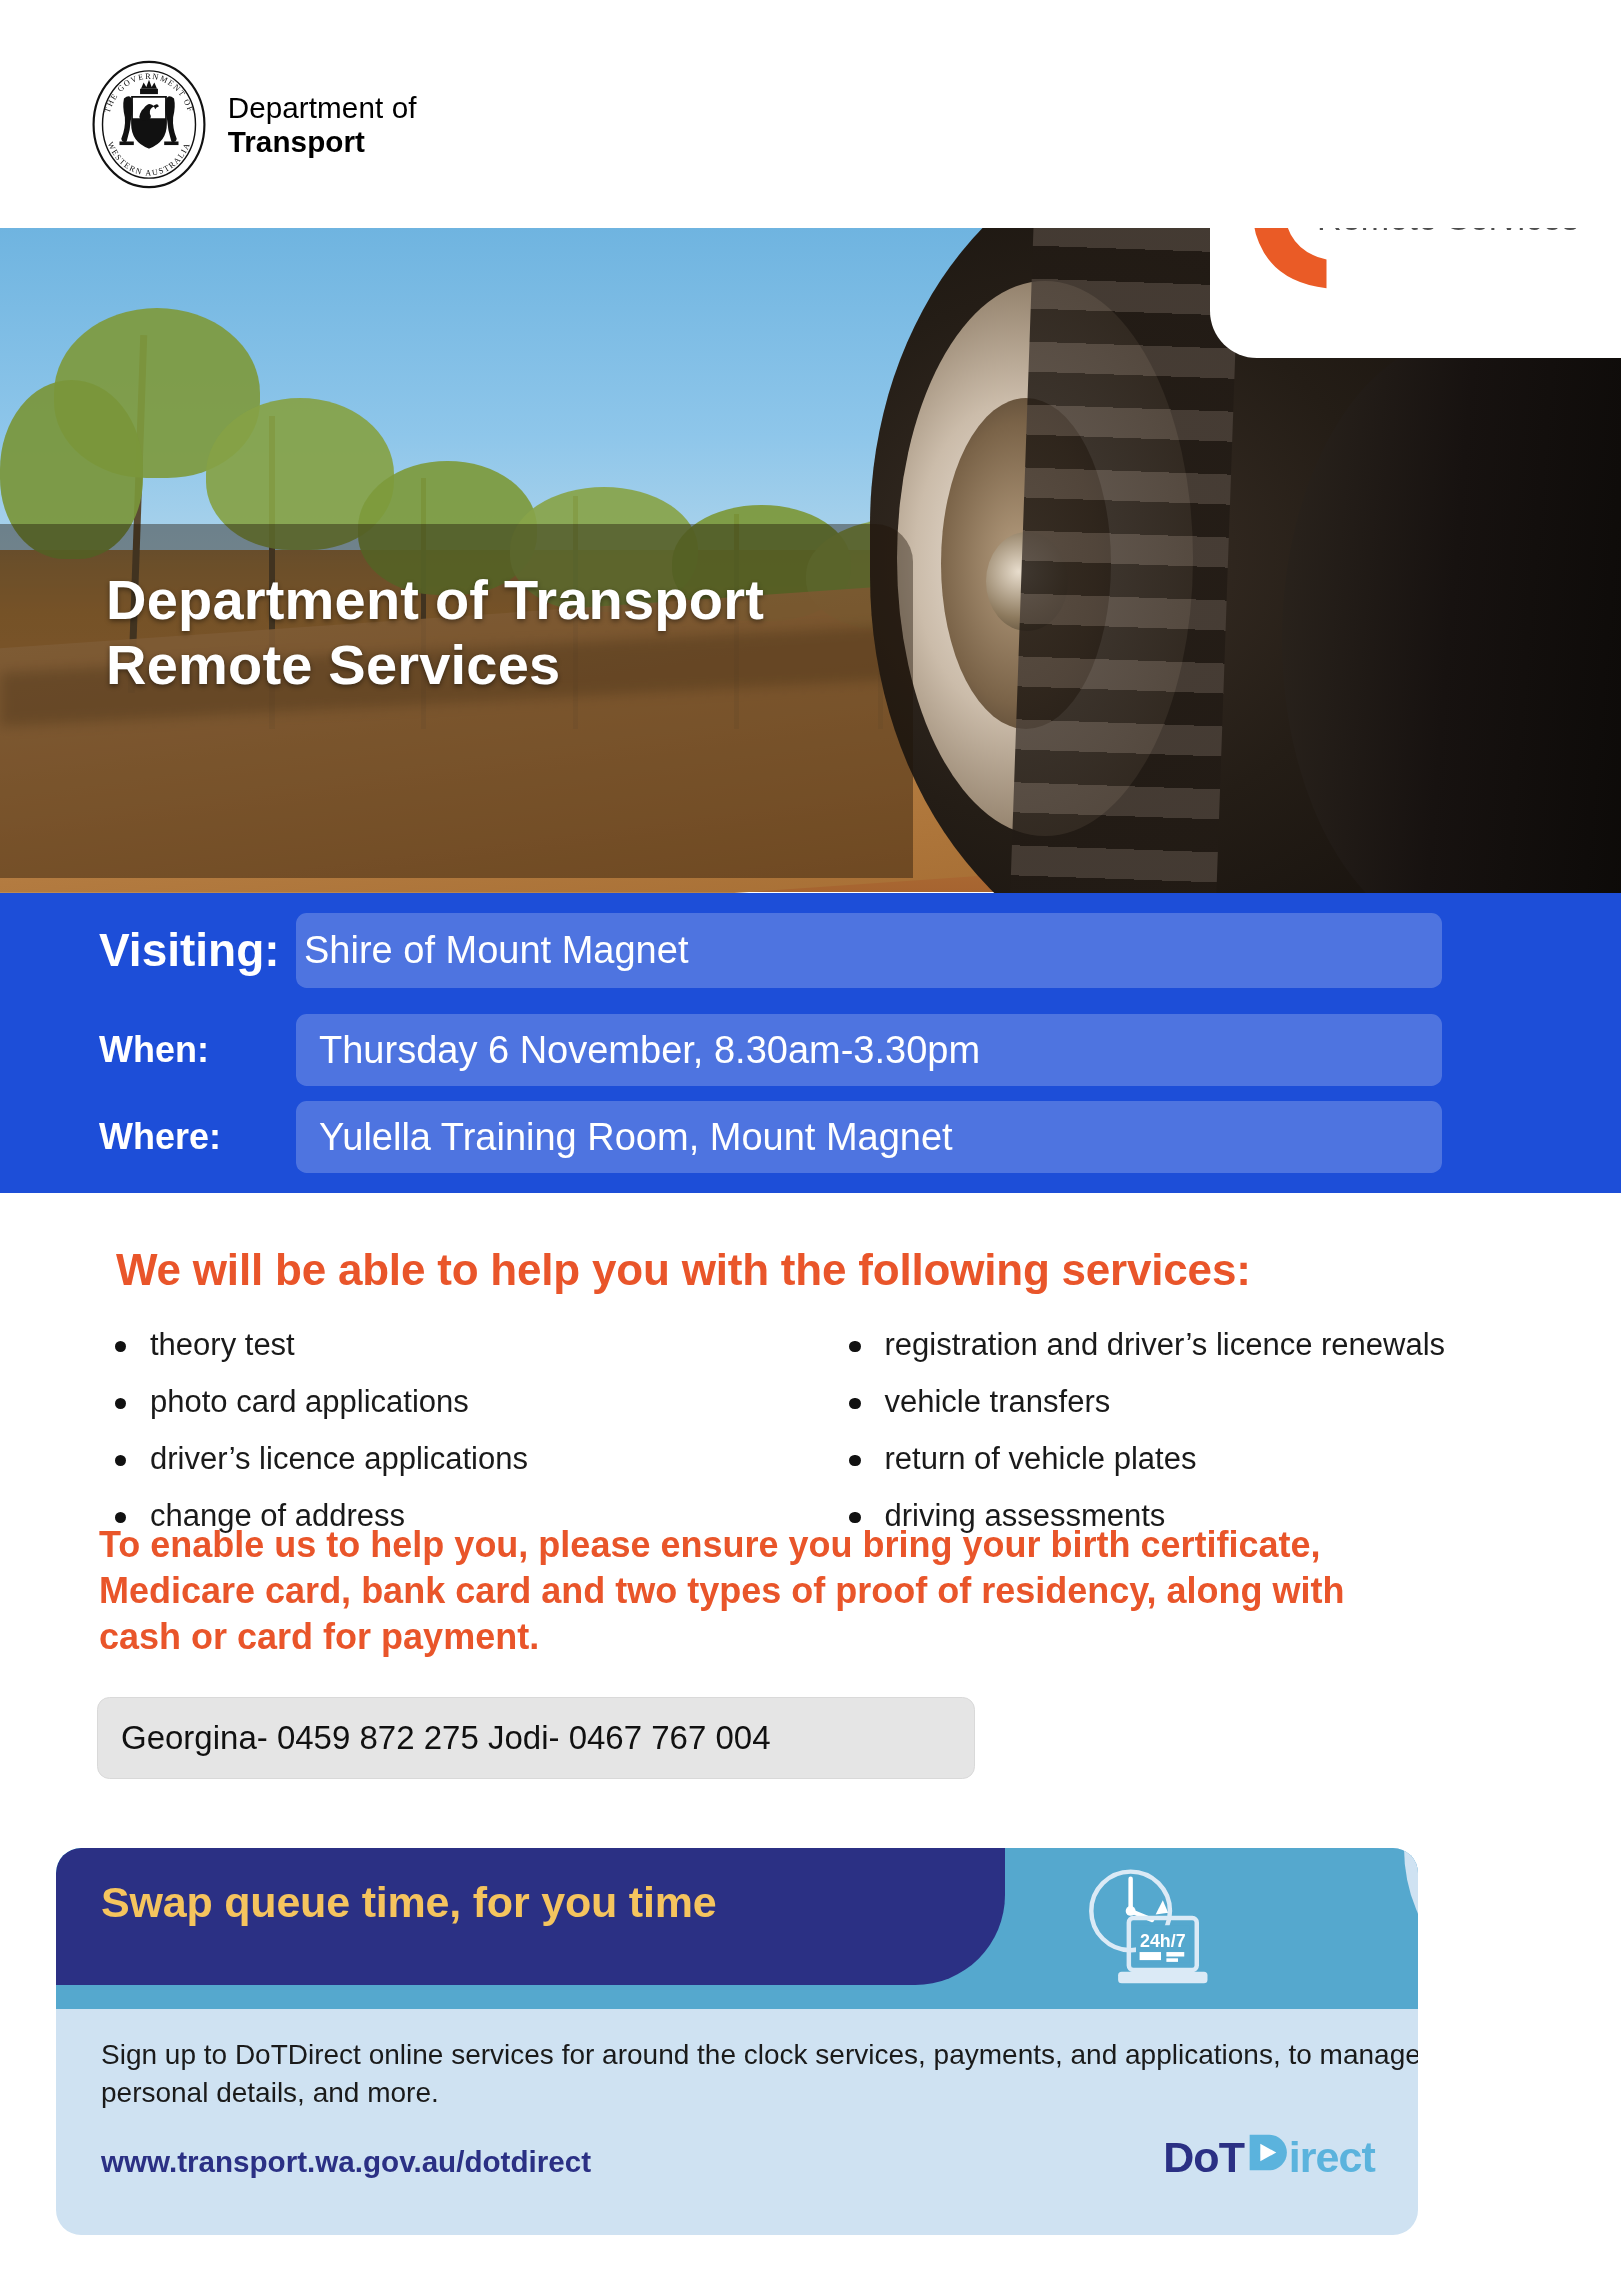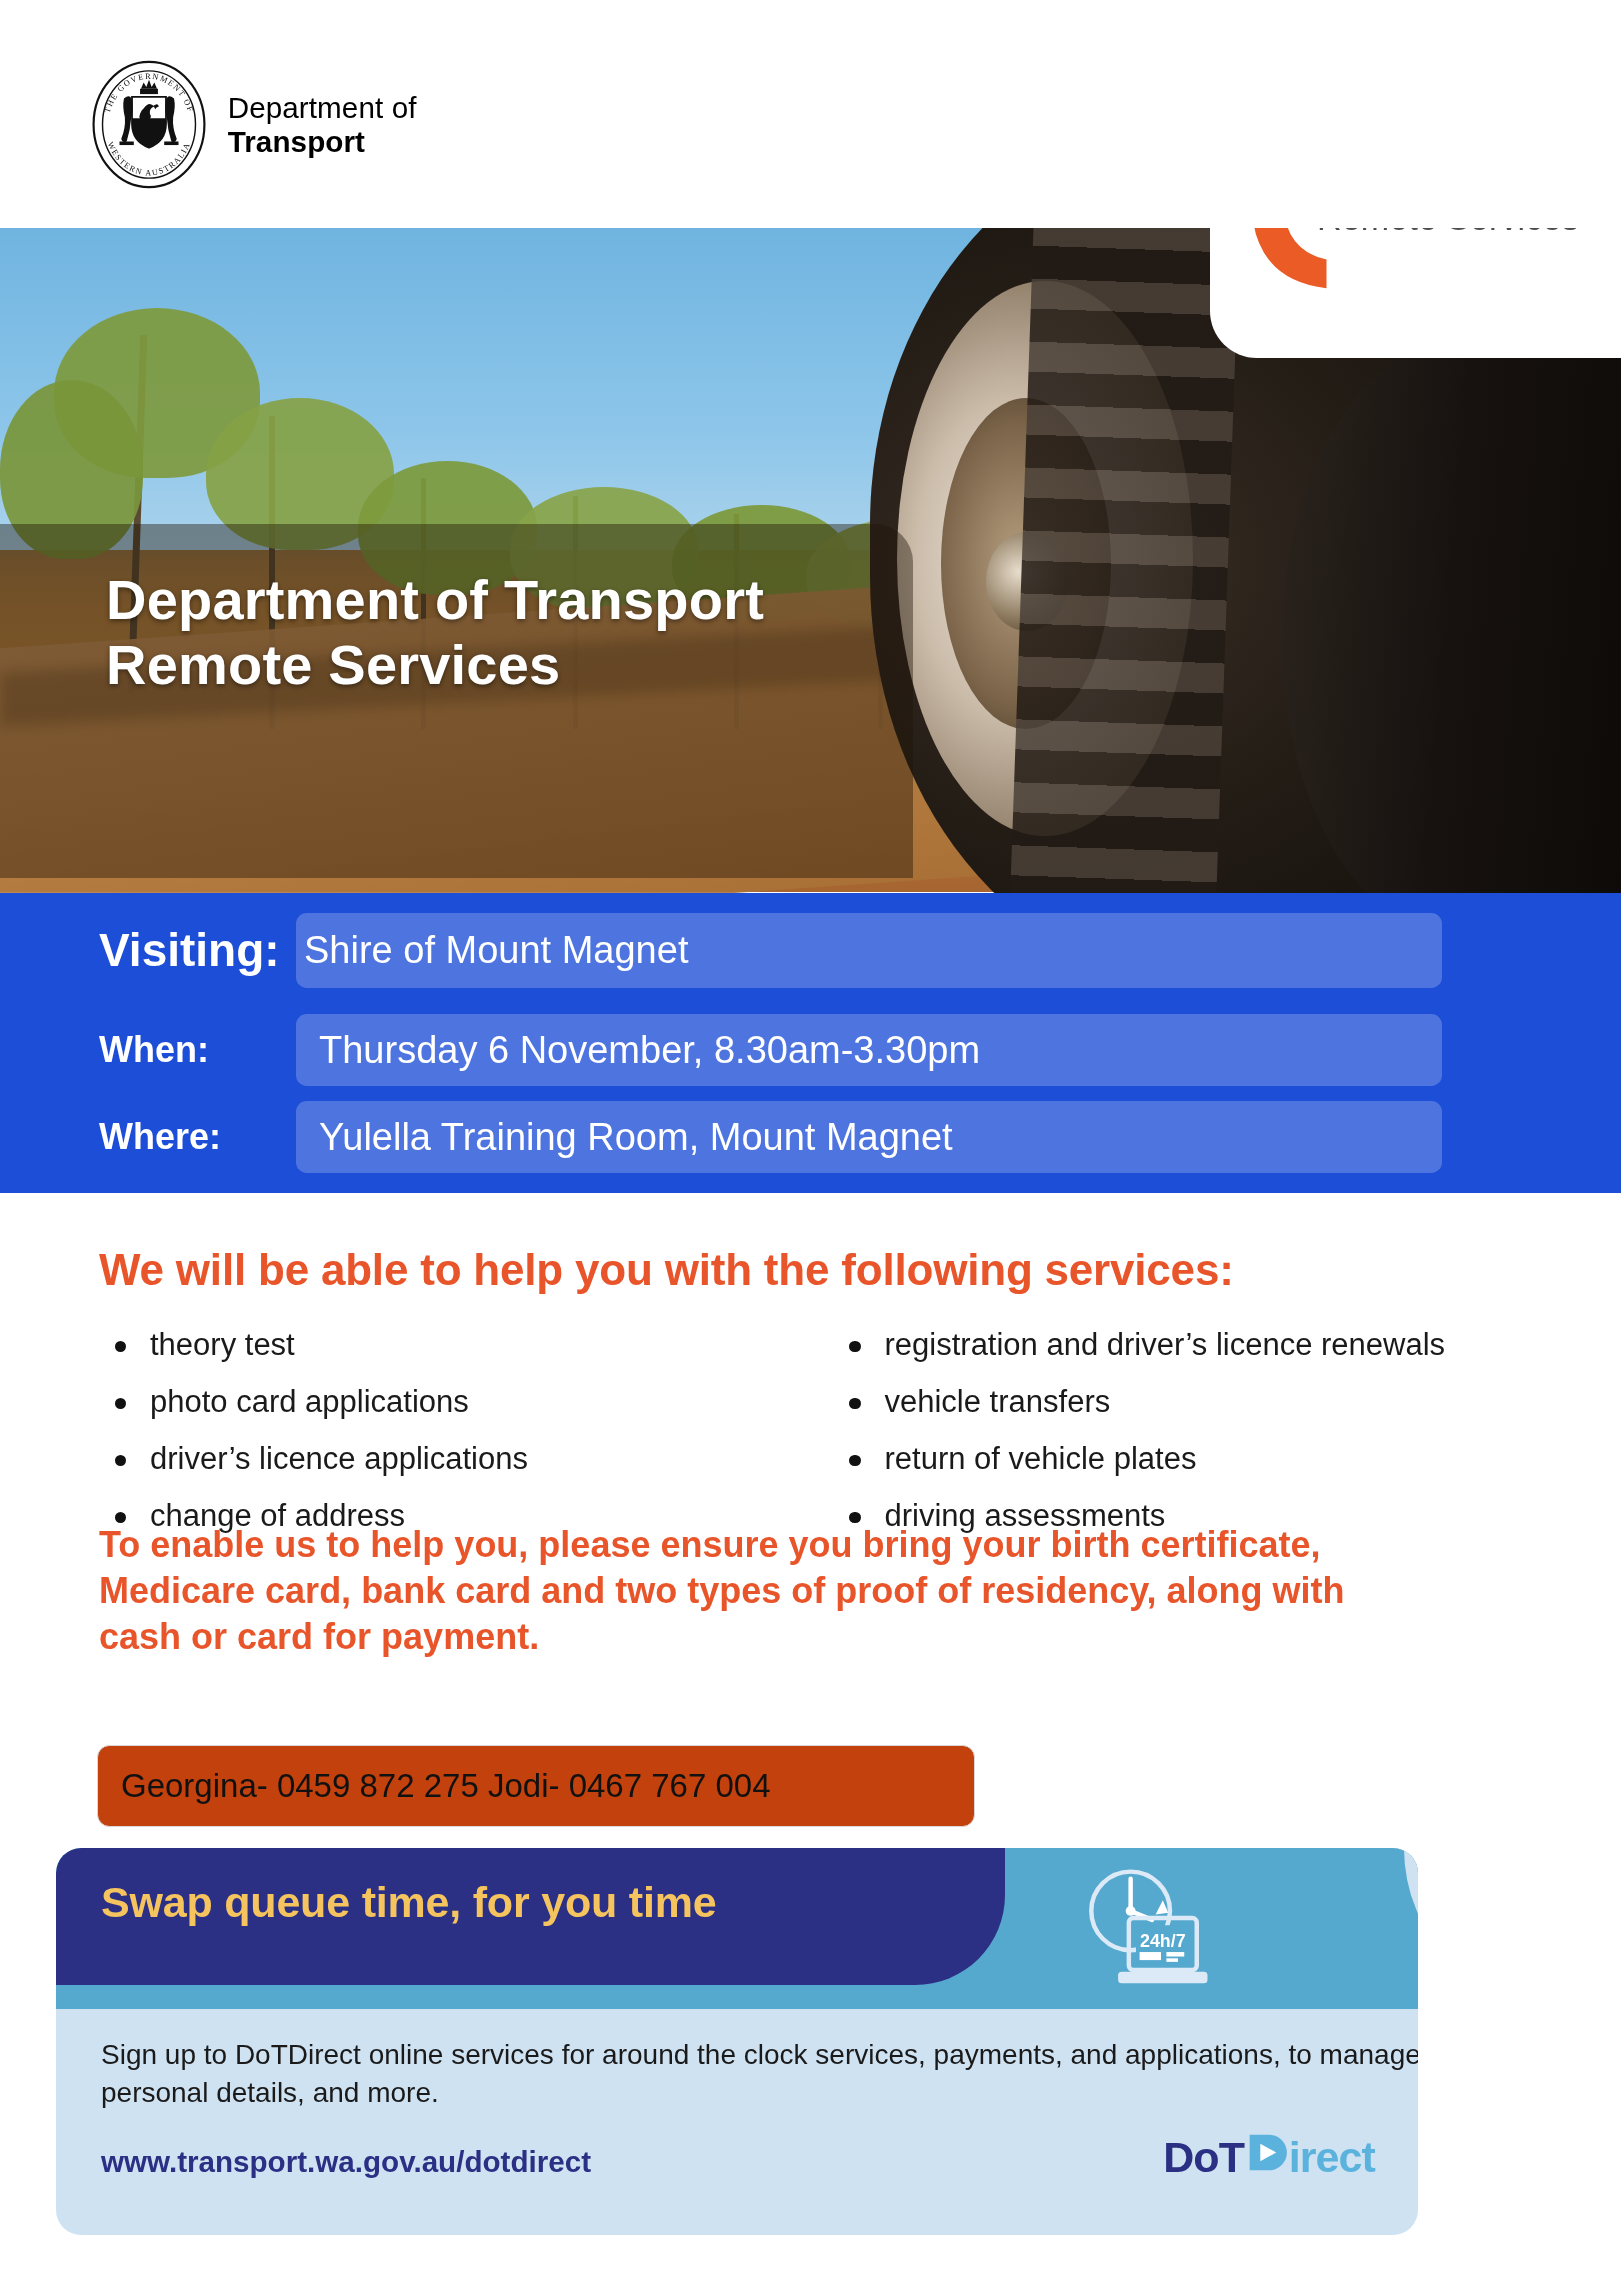--- a/index.html
+++ b/index.html
@@ -113,43 +113,43 @@
   .r1 .visit-box{width:1146px;height:75px;padding:0 8px;font-size:38px;}
   .r2{left:99px;top:121px;width:1433px;}
   .r2 .visit-label{font-size:36px;width:197px;}
   .r2 .visit-box{width:1146px;height:72px;padding:0 23px;font-size:38px;}
   .r3{left:99px;top:208px;width:1433px;}
   .r3 .visit-label{font-size:36px;width:197px;}
   .r3 .visit-box{width:1146px;height:72px;padding:0 23px;font-size:38px;}
 
   
   .services-head{
-    position:absolute;left:99px;top:1245px;font-size:44px;font-weight:700;color:#e9552a;
+    position:absolute;left:116px;top:1245px;font-size:44px;font-weight:700;color:#e9552a;
     letter-spacing:-0.2px;z-index:20;
   }
   .svc-cols{position:absolute;left:90px;top:1317px;width:1469px;display:flex;z-index:20;}
   .svc-col{width:50%;}
   .svc-col ul{list-style:none;margin:12px;padding:0;}
   .svc-col li{
     position:relative;padding-left:48px;font-size:31px;color:#1a1a1a;line-height:1.0;
     margin-bottom:26px;
   }
   .svc-col li::before{
     content:"";position:absolute;left:12.5px;top:11.6px;width:11.6px;height:11.6px;border-radius:50%;
     background:#111;
   }
   .bring-note{
     position:absolute;left:99px;top:1522px;width:1299px;font-size:36px;font-weight:700;
     color:#e9552a;line-height:1.28;z-index:20;
   }
   .enquiry{position:absolute;left:97px;top:1697px;display:flex;align-items:center;z-index:20;}
   .enquiry-label{font-size:34px;font-weight:700;color:#111;width:537px;}
   .enquiry-box{
-    width:878px;height:82px;border:1.8px solid #d9d9d9;border-radius:12.5px;background:#c2410c;
-    display:flex;align-items:center;padding:0 23px;box-sizing:border-box;font-size:33px;color:#111;margin-top:48px;
+    width:878px;height:82px;border:1.8px solid #d9d9d9;border-radius:12.5px;background:#e5e5e5;
+    display:flex;align-items:center;padding:0 23px;box-sizing:border-box;font-size:33px;color:#111;
   }
 
   
   .dd-panel{
     position:absolute;left:56px;top:1848px;width:1362px;height:387px;
     background:#cfe2f2;border-radius:25px;overflow:hidden;z-index:20;
   }
   .dd-blueband{
     position:absolute;left:0;top:0;width:1509px;height:161px;background:#55a8ce;
   }

